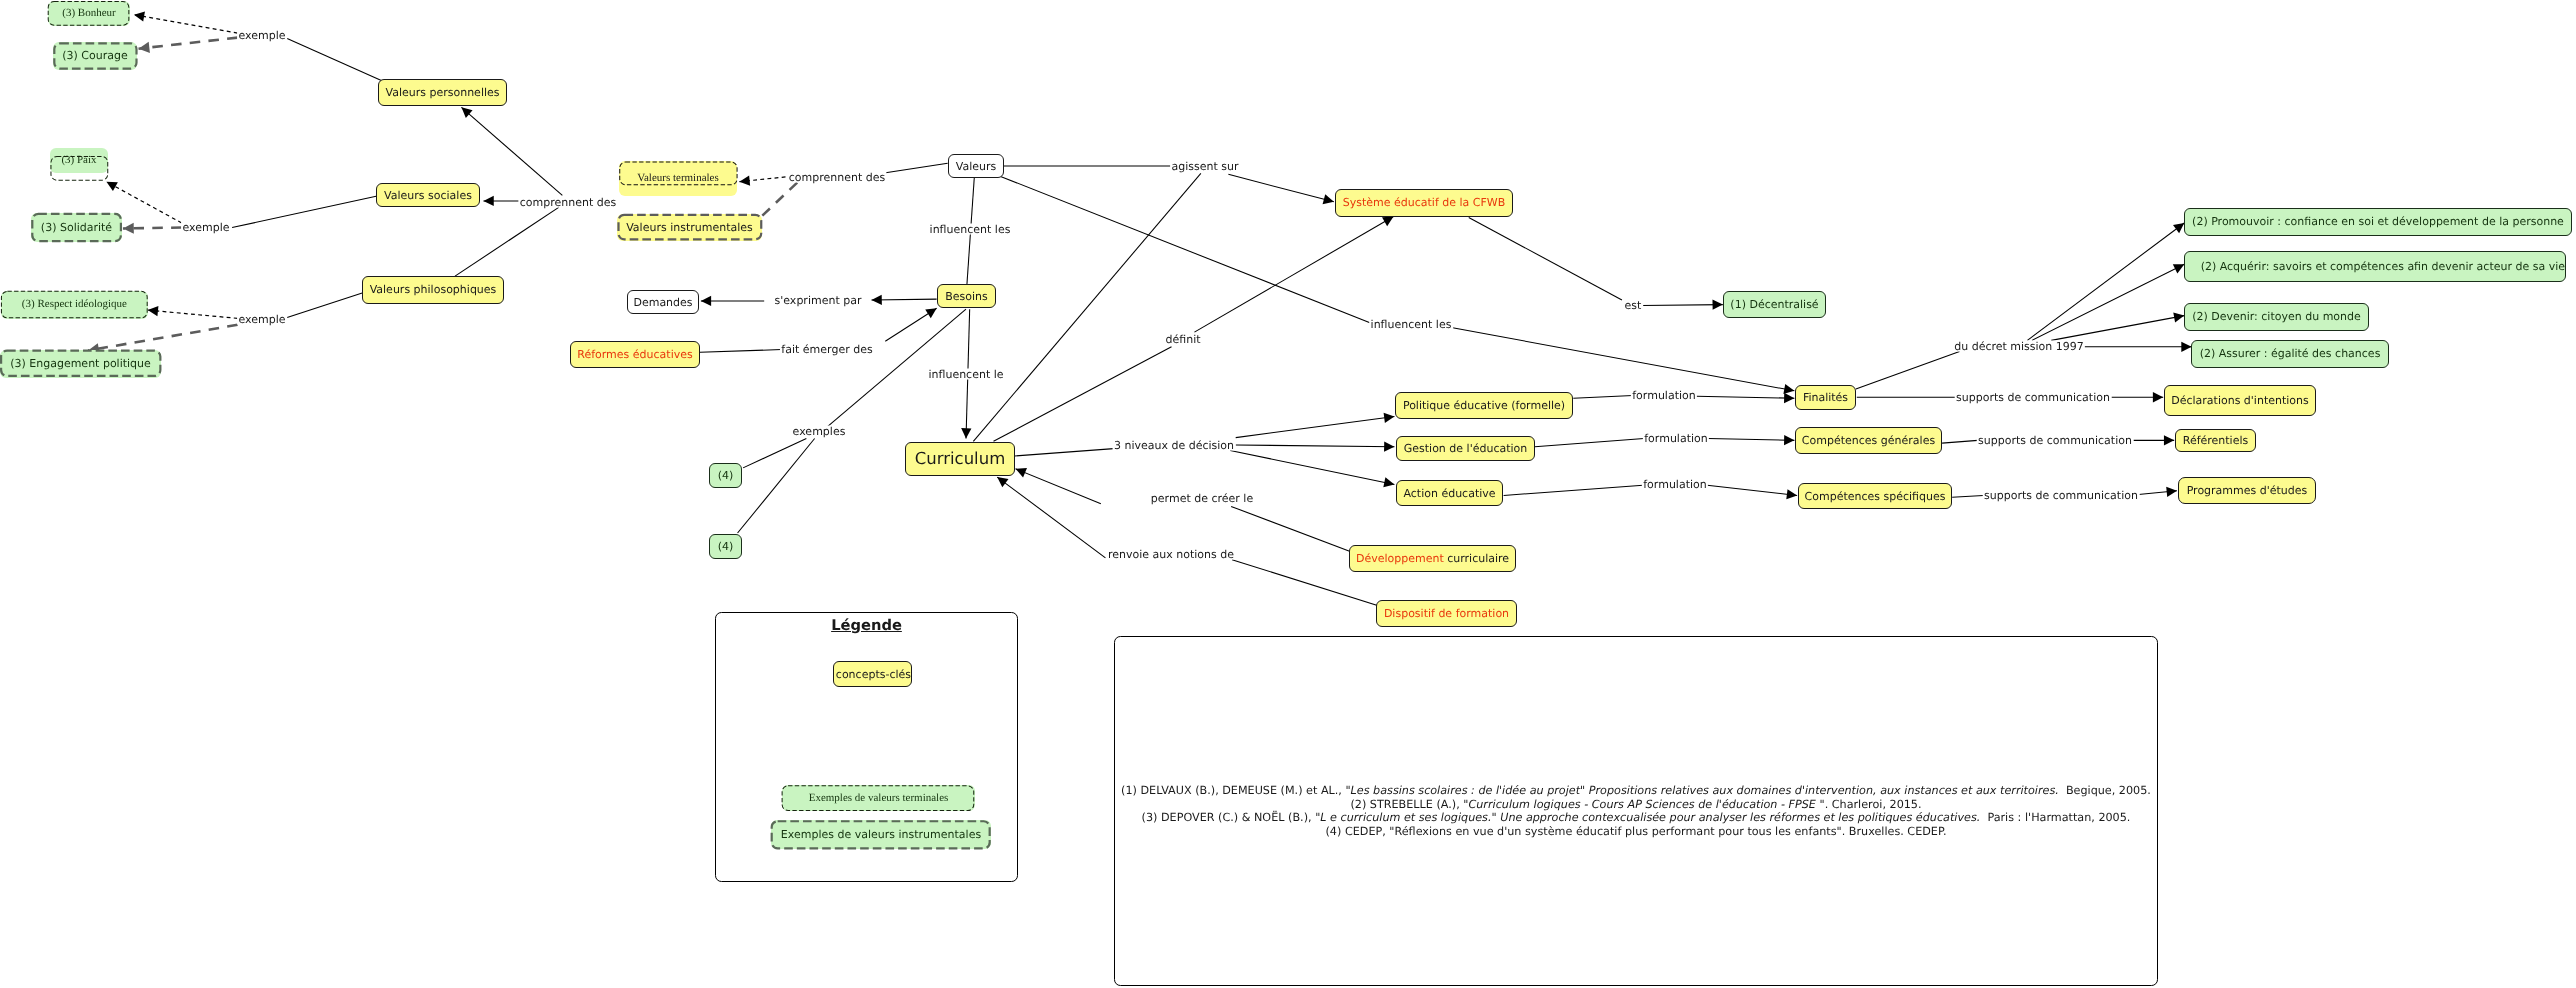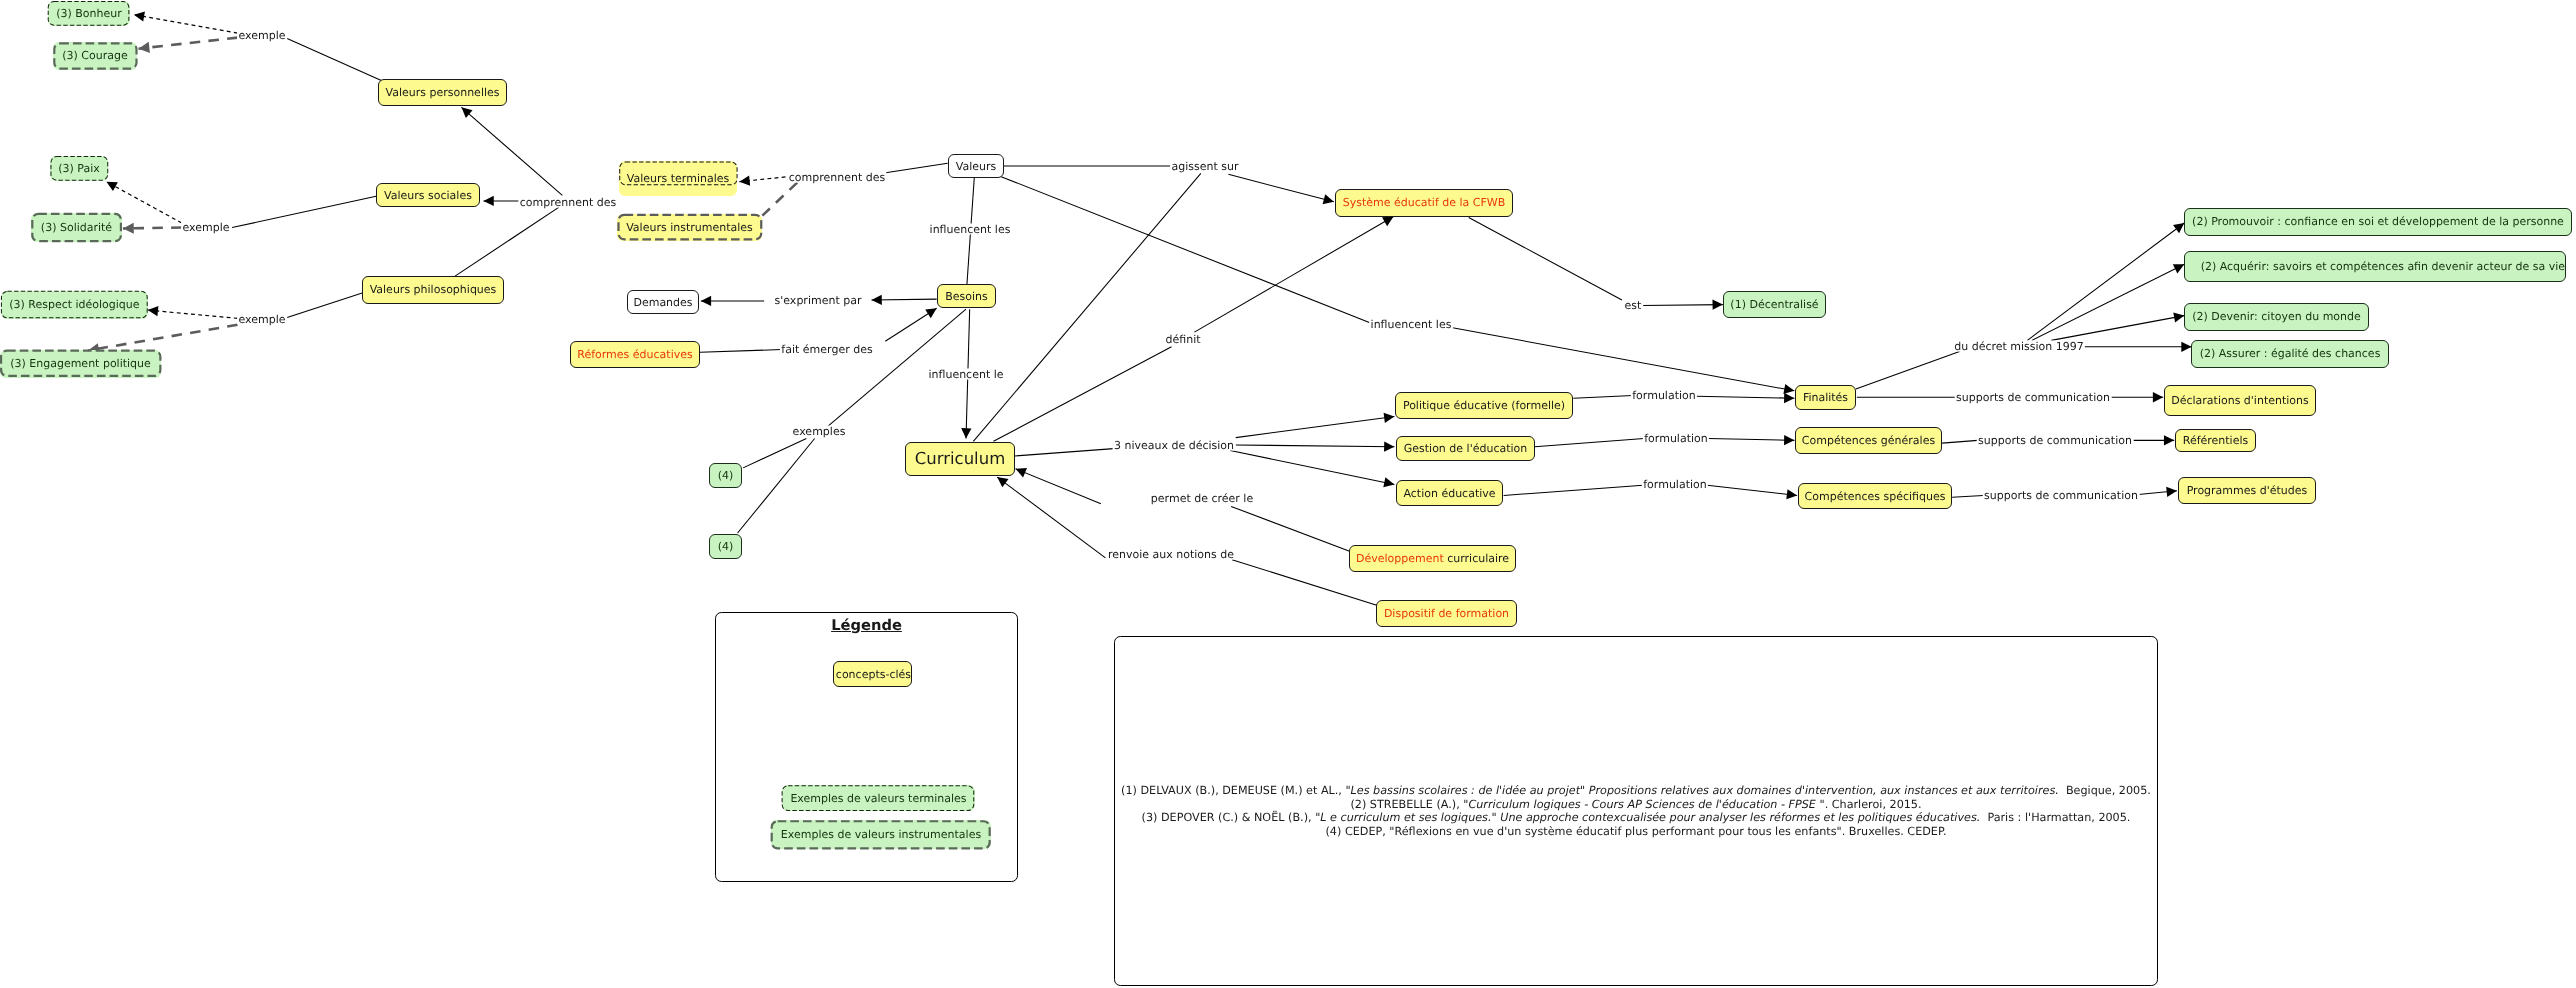--- a/index.html
+++ b/index.html
@@ -14,21 +14,21 @@
 svg.edges{position:absolute;left:0;top:0;width:2576px;height:989px;overflow:visible;}
 svg.overlay{pointer-events:none;}
 .e-sol{fill:none;stroke:#000;stroke-width:1.15;}
 .e-dot{fill:none;stroke:#000;stroke-width:1.3;stroke-dasharray:4.2 3.6;}
 .e-dash{fill:none;stroke:#5c5c5c;stroke-width:2.8;stroke-dasharray:11.5 9;}
 .node{position:absolute;box-sizing:border-box;display:flex;align-items:center;
       justify-content:center;white-space:pre;border-radius:6px;line-height:1;}
 .n-key{background:#fdfb8f;border:1.2px solid #1a1a1a;}
 .n-green{background:#c9f4c1;border:1.2px solid #1a2e1a;color:#15340f;}
 .n-plain{background:#ffffff;border:1.2px solid #1a1a1a;}
-.n-dtterm{border:1px solid transparent;}
+.n-dtterm{border:1px solid transparent;font-family:Liberation Serif, serif;}
 .n-dtinstr{border:2.2px solid transparent;}
 .red{color:#e8380d;}
 .elabel{position:absolute;transform:translate(-50%,-50%);white-space:nowrap;
         font-size:11px;line-height:1;background:#fff;padding:0 1.4px;}
 .lgbox{position:absolute;box-sizing:border-box;border:1.1px solid #000;border-radius:6.4px;}
 .lgtitle{position:absolute;font-weight:bold;font-size:14.7px;text-decoration:underline;line-height:1;}
 .resbox{position:absolute;box-sizing:border-box;border:1.1px solid #000;border-radius:6.4px;}
 .restitle{position:absolute;font-size:11px;text-align:center;line-height:1;}
 .reslines{position:absolute;text-align:center;font-size:11.2px;line-height:13.5px;white-space:pre;}
 .reslines i{font-style:italic;}
@@ -124,21 +124,21 @@
 <polygon points="2389.0,378.0 2377.8,383.6 2377.8,372.4" fill="#000"></polygon>
 <path class="e-sol" d="M 1200.0 549.0 L 1107.0 511.0"></path>
 <polygon points="1107.0,511.0 1119.5,510.1 1115.2,520.4" fill="#000"></polygon>
 <path class="e-sol" d="M 1342.0 552.0 L 1474.0 602.0"></path>
 <path class="e-sol" d="M 1205.0 608.0 L 1087.0 520.0"></path>
 <polygon points="1087.0,520.0 1099.3,522.2 1092.6,531.2" fill="#000"></polygon>
 <path class="e-sol" d="M 1343.0 610.0 L 1505.0 661.0"></path>
 </svg>
 <div class="node n-green n-dtterm" style="left:48px;top:0.9px;width:82px;height:25px;font-size:11px;"><span>(3) Bonheur</span></div>
 <div class="node n-green n-dtinstr" style="left:53px;top:42px;width:84px;height:27.5px;font-size:11px;"><span>(3) Courage</span></div>
-<div class="node n-green n-dtterm" style="left:50px;top:156px;width:58px;height:25px;font-size:11px;"><span>(3) Paix</span></div>
+<div class="node n-green n-dtterm" style="left:50px;top:148px;width:58px;height:25px;font-size:11px;"><span>(3) Paix</span></div>
 <div class="node n-green n-dtinstr" style="left:31px;top:213px;width:91px;height:29px;font-size:11px;"><span>(3) Solidarité</span></div>
 <div class="node n-green n-dtterm" style="left:0.9px;top:291px;width:147px;height:27.5px;font-size:11px;"><span>(3) Respect idéologique</span></div>
 <div class="node n-green n-dtinstr" style="left:0px;top:350px;width:161px;height:27.5px;font-size:11px;"><span>(3) Engagement politique</span></div>
 <div class="node n-key" style="left:378px;top:79px;width:129px;height:27px;font-size:11px;"><span>Valeurs personnelles</span></div>
 <div class="node n-key" style="left:376px;top:183px;width:104px;height:24px;font-size:11px;"><span>Valeurs sociales</span></div>
 <div class="node n-key" style="left:362px;top:276px;width:142px;height:27.5px;font-size:11px;"><span>Valeurs philosophiques</span></div>
 <div class="node n-key n-dtterm" style="left:619px;top:161px;width:118px;height:35px;font-size:11px;"><span>Valeurs terminales</span></div>
 <div class="node n-key n-dtinstr" style="left:617px;top:214px;width:145px;height:27px;font-size:11px;"><span>Valeurs instrumentales</span></div>
 <div class="node n-plain" style="left:948px;top:154px;width:56px;height:24px;font-size:11px;"><span>Valeurs</span></div>
 <div class="node n-key" style="left:937px;top:284px;width:59px;height:24px;font-size:11px;"><span>Besoins</span></div>
@@ -148,21 +148,21 @@
 <div class="node n-key" style="left:1335px;top:189px;width:178px;height:27.5px;font-size:11px;color:#e8380d;"><span>Système éducatif de la CFWB</span></div>
 <div class="node n-green" style="left:1723px;top:291px;width:103px;height:27px;font-size:11px;"><span>(1) Décentralisé</span></div>
 <div class="node n-key" style="left:1395px;top:392px;width:178px;height:27px;font-size:11px;"><span>Politique éducative (formelle)</span></div>
 <div class="node n-key" style="left:1396px;top:436px;width:139px;height:25px;font-size:11px;"><span>Gestion de l'éducation</span></div>
 <div class="node n-key" style="left:1396px;top:480px;width:107px;height:26px;font-size:11px;"><span>Action éducative</span></div>
 <div class="node n-key" style="left:1795px;top:385px;width:61px;height:25px;font-size:11px;"><span>Finalités</span></div>
 <div class="node n-key" style="left:1795px;top:427px;width:147px;height:27px;font-size:11px;"><span>Compétences générales</span></div>
 <div class="node n-key" style="left:1798px;top:483px;width:154px;height:26px;font-size:11px;"><span>Compétences spécifiques</span></div>
 <div class="node n-key" style="left:2164px;top:385px;width:152px;height:31px;font-size:11px;"><span>Déclarations d'intentions</span></div>
 <div class="node n-key" style="left:2175px;top:429px;width:81px;height:23px;font-size:11px;"><span>Référentiels</span></div>
-<div class="node n-key" style="left:2178px;top:477px;width:138px;height:27px;font-size:11px;"><span>Programmes d'études</span></div>
+<div class="node n-key" style="left:2178px;top:477px;width:138px;height:27px;font-size:11px;border-radius:7px;"><span>Programmes d'études</span></div>
 <div class="node n-green" style="left:2184px;top:208px;width:388px;height:27.5px;font-size:11px;"><span>(2) Promouvoir : confiance en soi et développement de la personne</span></div>
 <div class="node n-green" style="left:2184px;top:251px;width:382px;height:31px;font-size:11px;justify-content:flex-end;"><span>(2) Acquérir: savoirs et compétences afin devenir acteur de sa vie</span></div>
 <div class="node n-green" style="left:2184px;top:303px;width:185px;height:27.5px;font-size:11px;"><span>(2) Devenir: citoyen du monde</span></div>
 <div class="node n-green" style="left:2191px;top:340px;width:198px;height:27.5px;font-size:11px;"><span>(2) Assurer : égalité des chances</span></div>
 <div class="node n-key" style="left:1349px;top:545px;width:167px;height:27px;font-size:11px;"><span class="red">Développement </span><span>curriculaire</span></div>
 <div class="node n-key" style="left:1376px;top:600px;width:141px;height:27px;font-size:11px;color:#e8380d;"><span>Dispositif de formation</span></div>
 <div class="node n-green" style="left:709px;top:463px;width:33px;height:25px;font-size:11px;"><span>(4)</span></div>
 <div class="node n-green" style="left:709px;top:534px;width:33px;height:25px;font-size:11px;"><span>(4)</span></div>
 <div class="node n-key" style="left:833px;top:661px;width:79px;height:26px;font-size:11px;justify-content:flex-end;"><span>concepts-clés</span></div>
 <div class="node n-green n-dtterm" style="left:782px;top:785px;width:193px;height:26px;font-size:11px;"><span>Exemples de valeurs terminales</span></div>

